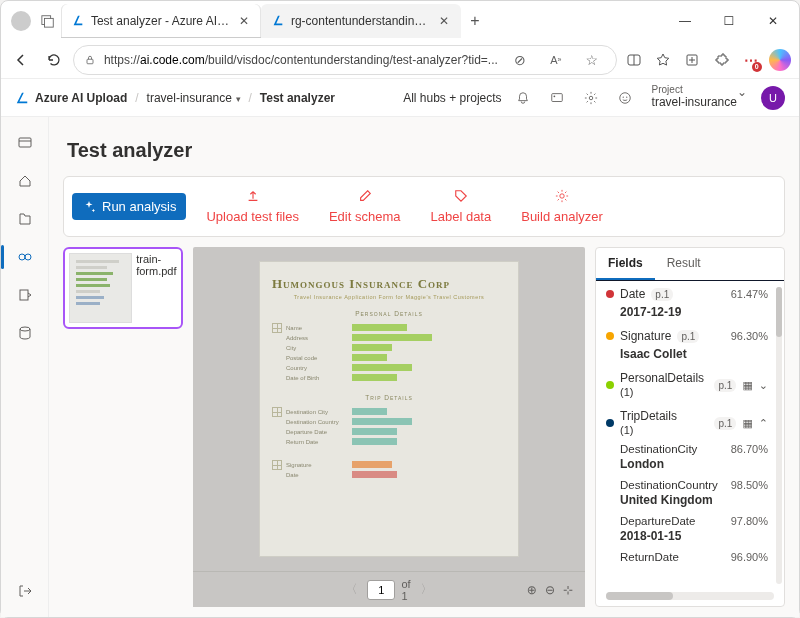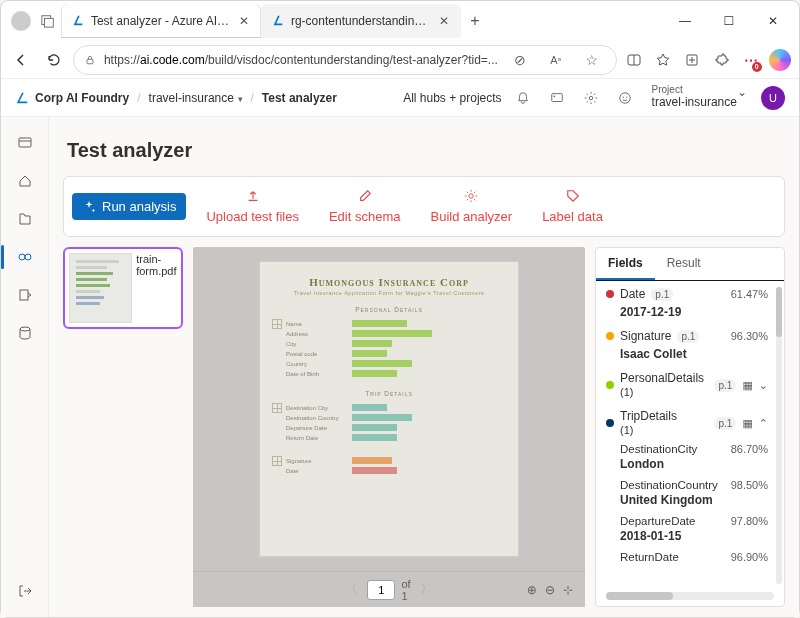--- a/index.html
+++ b/index.html
@@ -70,21 +70,21 @@
   .thumb-card { border:2px solid #a855f7; border-radius:6px; background:#fff; padding:4px; display:flex; flex-direction:row; align-items:flex-start; gap:4px; cursor:pointer;}
   .thumb-card .status-dot { width:8px; height:8px; border-radius:50%; background:#f7a500; align-self:flex-start; margin:2px 0 0 2px; position:absolute;}
   .thumb-card .mini { width:100px; height:70px; background:#e9e9e6; border:1px solid #ddd; position:relative; overflow:hidden;}
   .thumb-card .mini .line { height:3px; background:#cfcfc9; margin:3px 6px;}
   .thumb-card .mini .bar { height:3px; background:#8bb36b; margin:3px 6px; width:60%;}
   .thumb-card .fname { font-size:11px; color:#323130; padding-bottom:2px;}
 
   .doc-view { flex:1; background:#c8c6c4; border-radius:2px; position:relative; display:flex; flex-direction:column;}
   .doc-canvas { flex:1; display:flex; justify-content:center; padding:14px 30px; overflow:hidden;}
   .doc-page { width:260px; background:#e8e7e0; border:1px solid #cfcec6; padding:14px 12px; font-size:6.5px; color:#6a6a55;}
-  .doc-title { text-align:center; font-family: Georgia, serif; color:#7c7a3f; letter-spacing:1px; font-size:11px; font-variant:small-caps; font-weight:600;}
+  .doc-title { font-family: Georgia, serif; color:#7c7a3f; letter-spacing:1px; font-size:13px; font-variant:small-caps; font-weight:600;}
   .doc-sub { text-align:center; font-size:5.5px; color:#a59a5a; letter-spacing:0.5px; margin-top:2px;}
   .section-h { text-align:center; font-size:6.5px; letter-spacing:1px; color:#8a8860; margin:10px 0 4px; font-variant:small-caps;}
   .form-row { display:flex; align-items:center; margin:3px 0; gap:6px;}
   .form-row .lbl { width:60px; font-size:6px; color:#8a8870;}
   .form-row .val { height:7px; flex:0 0 auto;}
   .hl-green { background:#a5cf62; }
   .hl-teal  { background:#8bc4b4; }
   .hl-orange{ background:#e7a26a; }
   .hl-red   { background:#d98b84; }
   .tbl-ico { width:10px; height:10px; border:1px solid #b8b69b; display:inline-block; margin-right:4px; position:relative;}
@@ -213,21 +213,21 @@
     <span class="addr-icon">
         <span class="copilot"></span>
       </span>
   </div>
 
   <div class="app-header">
     <span class="brand">
       <svg viewBox="0 0 16 16">
           <polygon points="2,14 8,2 10,2 5,12 14,12 14,14" fill="#0078d4"></polygon>
         </svg>
-      <span>Corp AI Foundry</span>
+      <span>Azure AI Upload</span>
     </span>
     <span class="crumb-sep">/</span>
     <span class="crumb"><span>travel-insurance</span><span class="chev">▾</span></span>
     <span class="crumb-sep">/</span>
     <span class="crumb" style="font-weight:600;">Test analyzer</span>
     <span class="spacer"></span>
     <span class="hub-link">All hubs + projects</span>
     <span class="hdr-icon">
         <svg width="14" height="14" viewBox="0 0 16 16">
           <path d="M8 2a4 4 0 0 0-4 4v3l-1 2h10l-1-2V6a4 4 0 0 0-4-4zM6 12a2 2 0 0 0 4 0" fill="none" stroke="currentColor"></path>
@@ -324,30 +324,30 @@
           <span>Upload test files</span>
         </div>
         <div class="btn ghost">
           <svg viewBox="0 0 16 16">
               <path d="M11 2l3 3-8 8H3v-3z" fill="none" stroke="currentColor" stroke-width="1.3"></path>
             </svg>
           <span>Edit schema</span>
         </div>
         <div class="btn ghost">
           <svg viewBox="0 0 16 16">
+              <path d="M2 2h6l6 6-6 6-6-6zM5 5h.01" fill="none" stroke="currentColor" stroke-width="1.3"></path>
+            </svg>
+          <span>Label data</span>
+        </div>
+        <div class="btn ghost">
+          <svg viewBox="0 0 16 16">
               <circle cx="8" cy="8" r="2.5" fill="none" stroke="currentColor"></circle>
               <path d="M8 1v2M8 13v2M1 8h2M13 8h2M3 3l1.5 1.5M11.5 11.5 13 13M13 3l-1.5 1.5M4.5 11.5 3 13" stroke="currentColor"></path>
             </svg>
           <span>Build analyzer</span>
-        </div>
-        <div class="btn ghost">
-          <svg viewBox="0 0 16 16">
-              <path d="M2 2h6l6 6-6 6-6-6zM5 5h.01" fill="none" stroke="currentColor" stroke-width="1.3"></path>
-            </svg>
-          <span>Label data</span>
         </div>
       </div>
 
       <div class="content-row">
 
         <div class="thumb-col">
           <div class="thumb-card" style="position:relative;">
             <span class="status-dot"></span>
             <div class="mini">
               <div class="line" style="width:70%;margin-top:6px;"></div>

